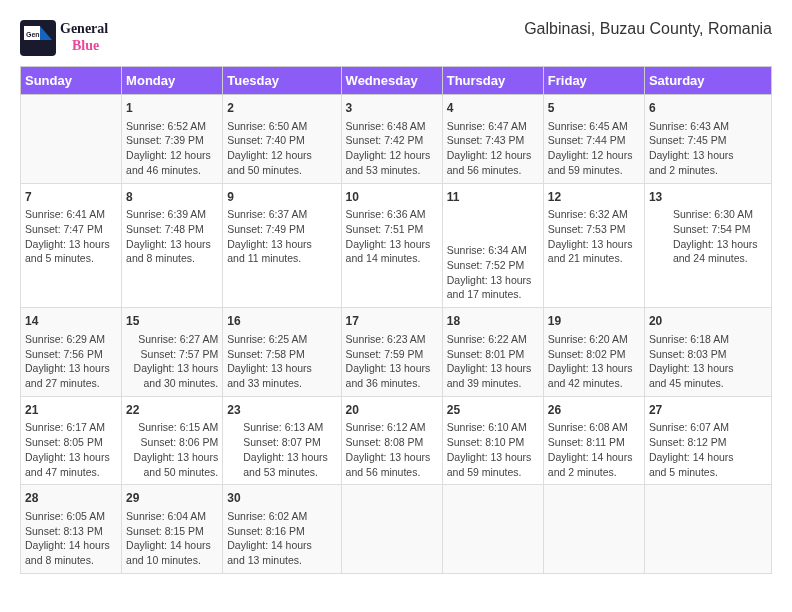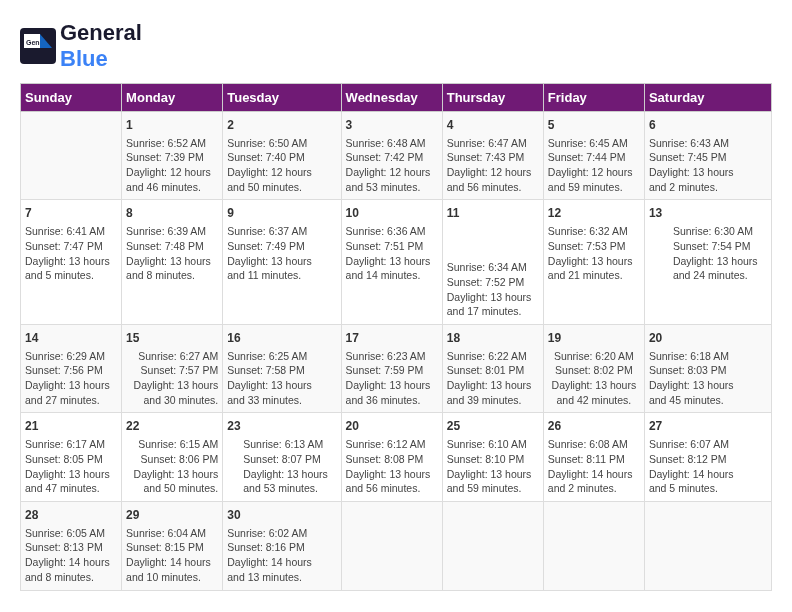--- a/index.html
+++ b/index.html
@@ -14,26 +14,27 @@
       display: flex;
       justify-content: space-between;
       align-items: flex-start;
       margin-bottom: 10px;
     }
     .logo {
       display: flex;
       align-items: center;
     }
     .logo-text {
-      font-size: 22px;
+      font-size: 14px;
       font-weight: bold;
       color: #1a1a2e;
       line-height: 1.2;
-    }
-    .logo-text .blue { color: #3b82f6; }
+      font-family: Liberation Serif, serif;
+    }
+    .logo-text .blue { color: #ec4899; margin-left: 12px; }
     .logo-icon {
       width: 36px;
       height: 36px;
       margin-right: 4px;
     }
     .title-block {
       text-align: right;
     }
     .main-title {
       font-size: 32px;
@@ -43,21 +44,21 @@
     .subtitle {
       font-size: 16px;
       color: #333;
     }
     table {
       width: 100%;
       border-collapse: collapse;
       font-size: 11px;
     }
     thead tr th {
-      background-color: #701a75;
+      background-color: #8b5cf6;
       color: #fff;
       padding: 6px 4px;
       text-align: left;
       font-size: 13px;
       font-weight: bold;
       border: 1px solid #ccc;
     }
     tbody tr td {
       vertical-align: top;
       padding: 5px 4px;
@@ -95,20 +96,21 @@
       <text x="6" y="17" font-size="7" font-weight="bold" fill="#1a1a2e">Gen</text>
     </svg>
     <div>
       <div class="logo-text">
         <span>General</span><br>
         <span class="blue">Blue</span>
       </div>
     </div>
   </div>
   <div class="title-block">
+    <div class="subtitle">Galbinasi, Buzau County, Romania</div>
   </div>
 </div>
 
 <table>
   <thead>
     <tr>
     <th>Sunday</th>
         <th>Monday</th>
         <th>Tuesday</th>
         <th>Wednesday</th>
@@ -245,21 +247,21 @@
         </td>
         <td>
           <span class="day-num">18</span>
           <div class="cell-content" style="white-space: pre-line;">Sunrise: 6:22 AM
 Sunset: 8:01 PM
 Daylight: 13 hours
 and 39 minutes.</div>
         </td>
         <td>
           <span class="day-num">19</span>
-          <div class="cell-content" style="white-space: pre-line; text-align: center;">Sunrise: 6:20 AM
+          <div class="cell-content" style="white-space: pre-line;">Sunrise: 6:20 AM
 Sunset: 8:02 PM
 Daylight: 13 hours
 and 42 minutes.</div>
         </td>
         <td>
           <span class="day-num">20</span>
           <div class="cell-content" style="white-space: pre-line;">Sunrise: 6:18 AM
 Sunset: 8:03 PM
 Daylight: 13 hours
 and 45 minutes.</div>

